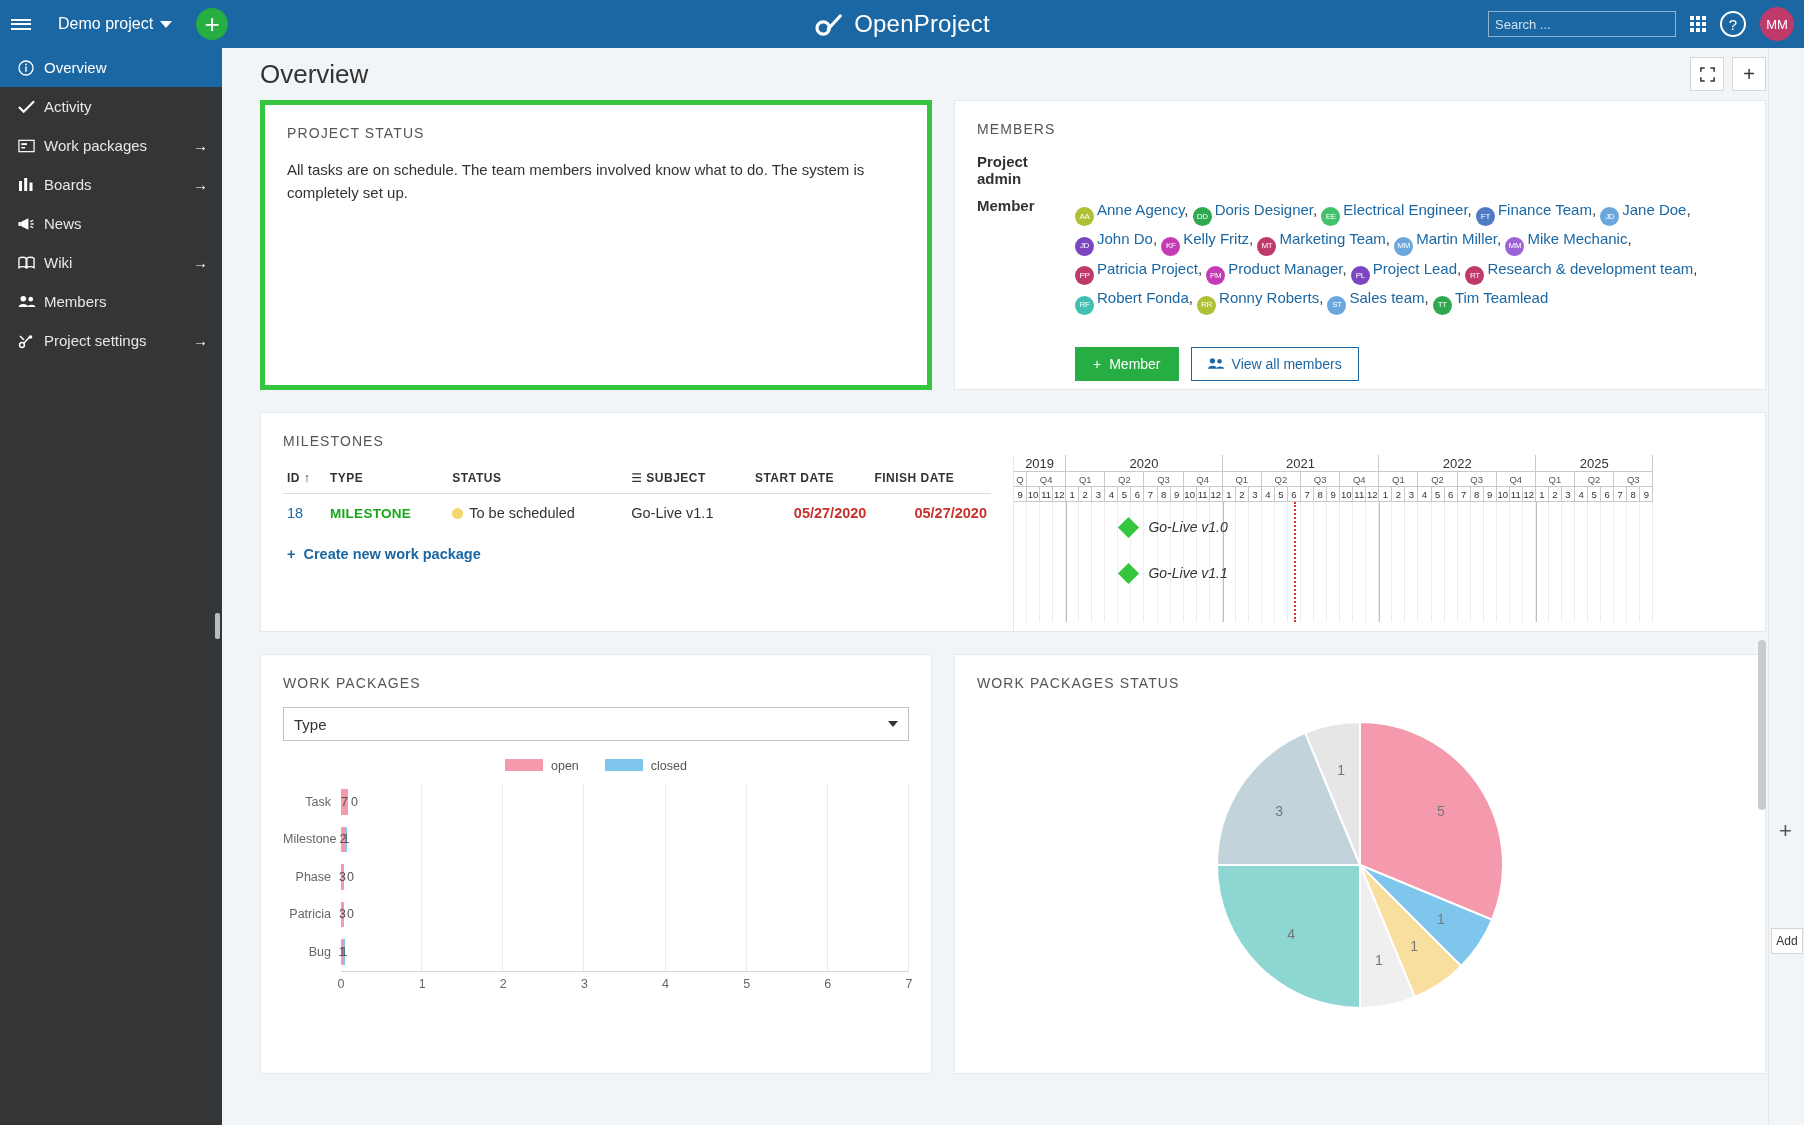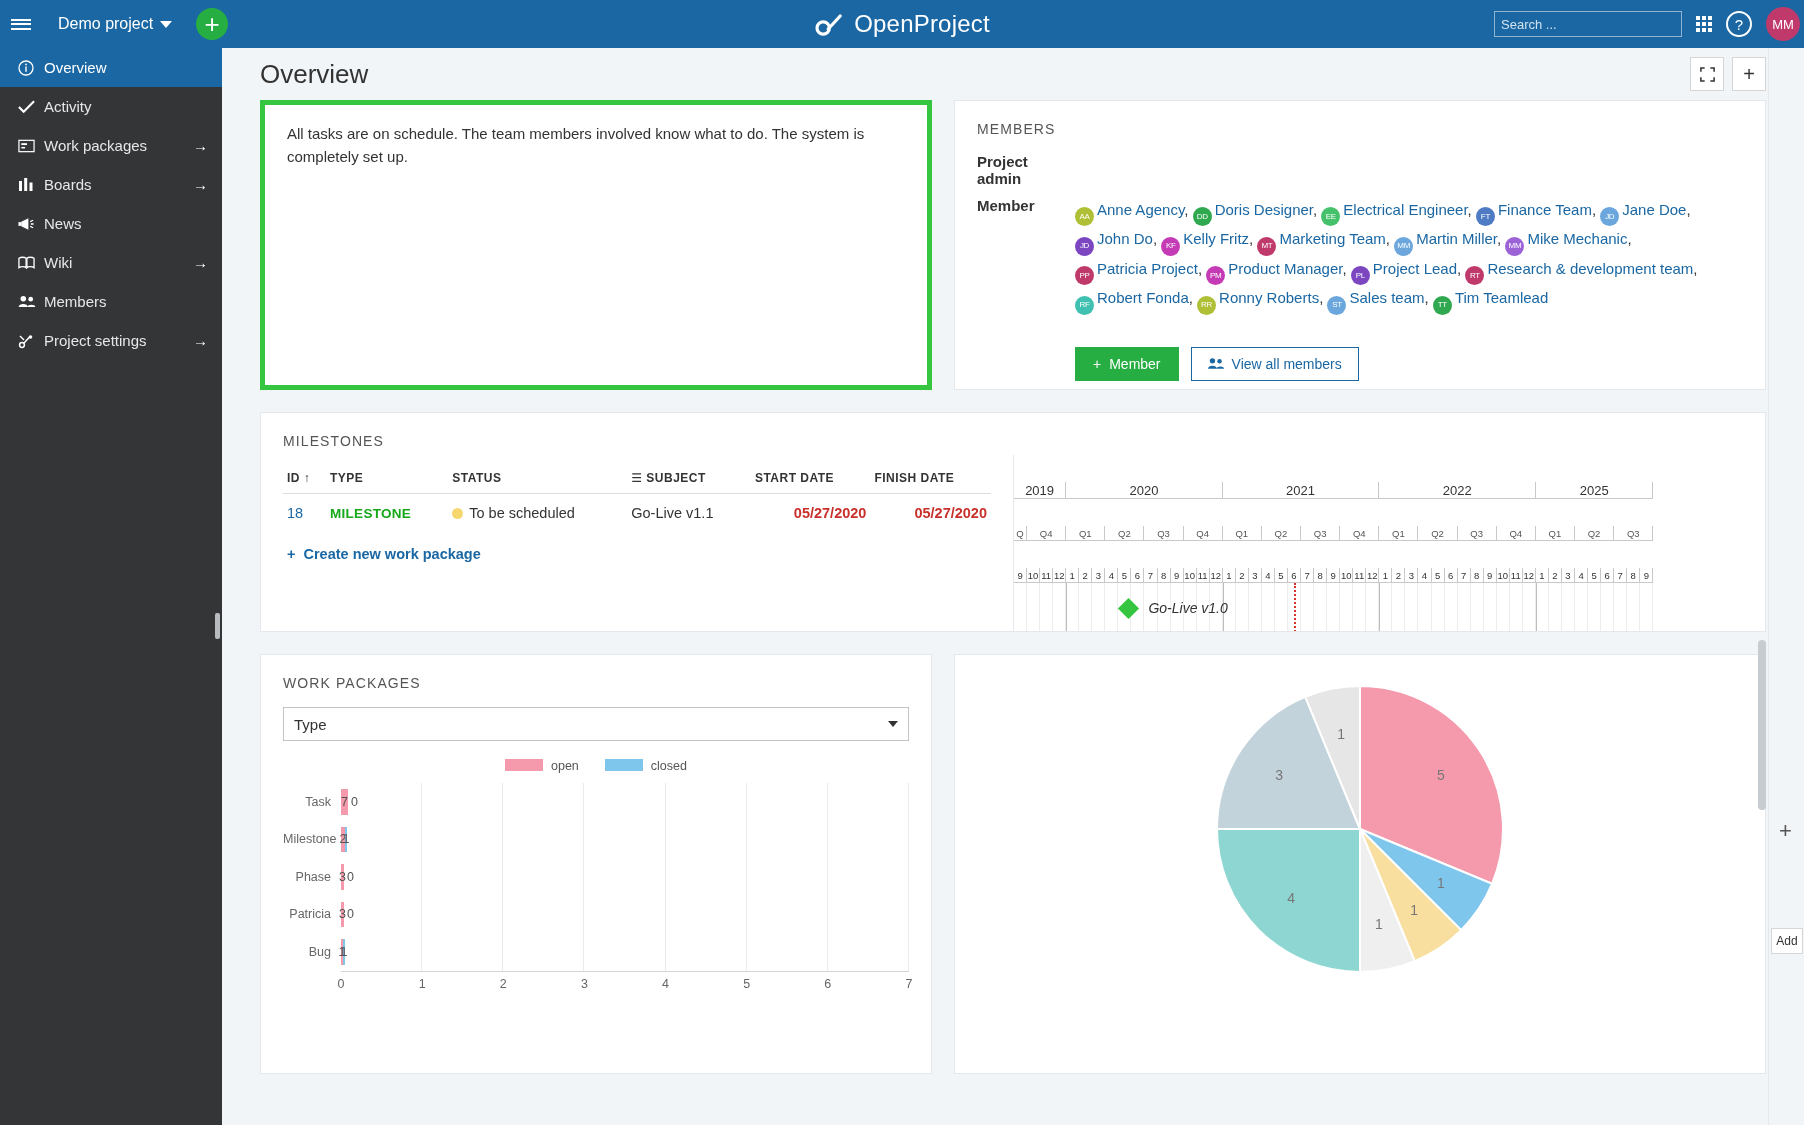--- a/index.html
+++ b/index.html
@@ -26,21 +26,21 @@
     width: 32px; height: 32px; border-radius: 50%; background: #27AE43; margin-left: 24px;
     display: flex; align-items: center; justify-content: center; color: #fff; font-size: 26px;
     font-weight: 300; line-height: 1; cursor: pointer;
   }
   .brand {
     position: absolute; left: 50%; transform: translateX(-50%);
     display: flex; align-items: center; color: #fff; font-size: 24px; letter-spacing: .2px;
   }
   .brand-mark { margin-right: 10px; }
   .topbar-right {
-    position: absolute; right: 4px; display: flex; align-items: center; gap: 14px;
+    position: absolute; right: 10px; display: flex; align-items: center; gap: 14px;
   }
   .searchbox {
     width: 188px; height: 26px; border: 1px solid #8fb4d2; background: #1A67A3;
     display: flex; align-items: center; padding: 0 6px; cursor: text;
   }
   .searchbox input {
     flex: 1; background: transparent; border: 0; outline: 0; color: #fff; font-size: 13px;
     font-family: "Liberation Sans", sans-serif;
   }
   .searchbox input::placeholder { color: #d2e2ee; }
@@ -130,21 +130,21 @@
     padding: 8px 4px; border-bottom: 1px solid #ddd; white-space: nowrap;
   }
   .ms-table td { padding: 11px 4px; font-size: 14.5px; }
   .th-r, .td-r { text-align: right; }
   .id-link { color: #1A67A3; cursor: pointer; }
   .type-ms { color: #17A81A; font-weight: bold; font-size: 13.5px; letter-spacing: .3px; }
   .dot { display: inline-block; width: 11px; height: 11px; border-radius: 50%; margin-right: 6px; vertical-align: -1px; }
   .date-red { color: #C9302C; font-weight: bold; }
   .create-link { color: #1A67A3; font-weight: bold; font-size: 14.5px; padding: 14px 4px; display: flex; gap: 8px; cursor: pointer; }
   .ms-gantt { flex: 1; position: relative; border-left: 1px solid #e4e8ed; margin-top: 42px; overflow: hidden; }
-  .g-years, .g-quarters, .g-months { display: flex; margin-top: 27px; }
+  .g-years, .g-quarters, .g-months { display: flex; }
   .g-cell { border-right: 1px solid #c9c9c9; border-bottom: 1px solid #c9c9c9; text-align: center; font-size: 11px; color: #333; overflow: hidden; }
   .g-years .g-cell { height: 17px; line-height: 17px; font-size: 13px; }
   .g-quarters .g-cell { height: 15px; line-height: 15px; font-size: 9.5px; color: #555; }
   .g-months .g-cell { height: 15px; line-height: 15px; font-size: 9.5px; }
   .g-body { position: relative; height: 120px; }
   .g-col-lines { position: absolute; inset: 0; display: flex; }
   .g-col-lines div { border-right: 1px solid #ededed; }
   .g-year-sep { position: absolute; top: 0; bottom: 0; width: 1px; background: #bdbdbd; }
   .g-today { position: absolute; top: 0; bottom: 0; width: 0; border-left: 2px dotted #D9342B; }
   .g-row { position: absolute; height: 34px; display: flex; align-items: center; }
@@ -348,20 +348,21 @@
       </div>
     </div>
   </div>
 
   <div class="widgets">
 
     <div class="row">
 
       <div class="card status-card">
         <div class="status-inner">
+          <div class="card-title">PROJECT STATUS</div>
           <div class="status-desc">All tasks are on schedule. The team members involved know what to do. The system is completely set up.</div>
         </div>
       </div>
 
       <div class="card members-card">
         <div class="card-title">MEMBERS</div>
         <div class="m-grid">
           <div class="m-line">
             <div class="m-role">Project admin</div>
           </div>
@@ -700,20 +701,21 @@
               <span class="bc-tick" style="left: 42.8571%;">3</span>
               <span class="bc-tick" style="left: 57.1429%;">4</span>
               <span class="bc-tick" style="left: 71.4286%;">5</span>
               <span class="bc-tick" style="left: 85.7143%;">6</span>
               <span class="bc-tick" style="left: 100%;">7</span>
             </div>
         </div>
       </div>
 
       <div class="card wps-card">
+        <div class="card-title">WORK PACKAGES STATUS</div>
         <div class="pie-wrap" id="pie-wrap">
             <svg class="pie" width="320" height="320" viewBox="0 0 320 320">
               <path d="M160 160 L160 17 A143 143 0 0 1 292.114773149114 214.72373082820783 Z" fill="#F49AAC" stroke="#fff" stroke-width="2"></path>
               <path d="M160 160 L292.114773149114 214.72373082820783 A143 143 0 0 1 261.1162697096763 261.1162697096763 Z" fill="#7FC6ED" stroke="#fff" stroke-width="2"></path>
               <path d="M160 160 L261.1162697096763 261.1162697096763 A143 143 0 0 1 214.72373082820786 292.114773149114 Z" fill="#F8DFA0" stroke="#fff" stroke-width="2"></path>
               <path d="M160 160 L214.72373082820786 292.114773149114 A143 143 0 0 1 160 303 Z" fill="#EFEFEF" stroke="#fff" stroke-width="2"></path>
               <path d="M160 160 L160 303 A143 143 0 0 1 17 160.00000000000003 Z" fill="#8ED6D2" stroke="#fff" stroke-width="2"></path>
               <path d="M160 160 L17 160.00000000000003 A143 143 0 0 1 105.2762691717922 27.88522685088597 Z" fill="#C2D3DC" stroke="#fff" stroke-width="2"></path>
               <path d="M160 160 L105.2762691717922 27.88522685088597 A143 143 0 0 1 159.99999999999997 17 Z" fill="#E6E6E6" stroke="#fff" stroke-width="2"></path>
               <text x="240.85210510029953" y="110.97635054117387" text-anchor="middle" font-size="14" fill="#777" font-family="Liberation Sans">5</text>

